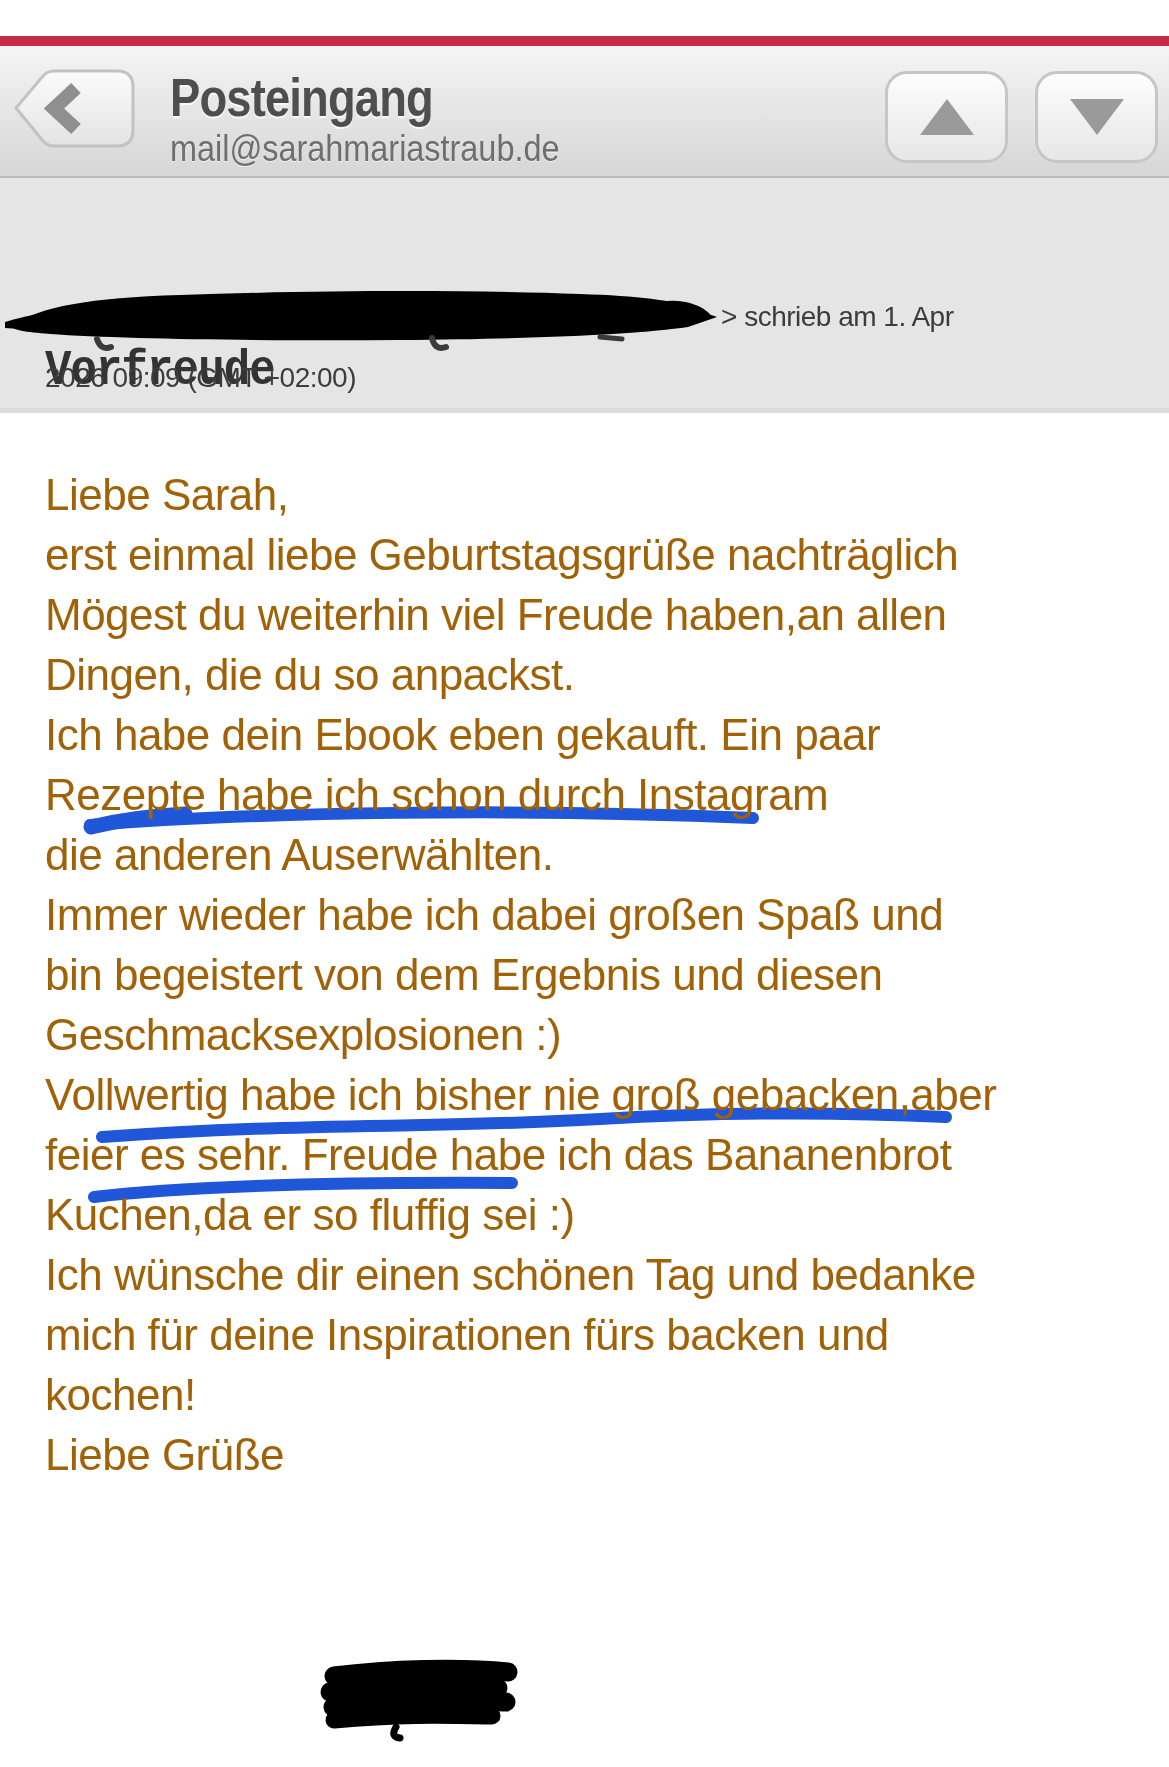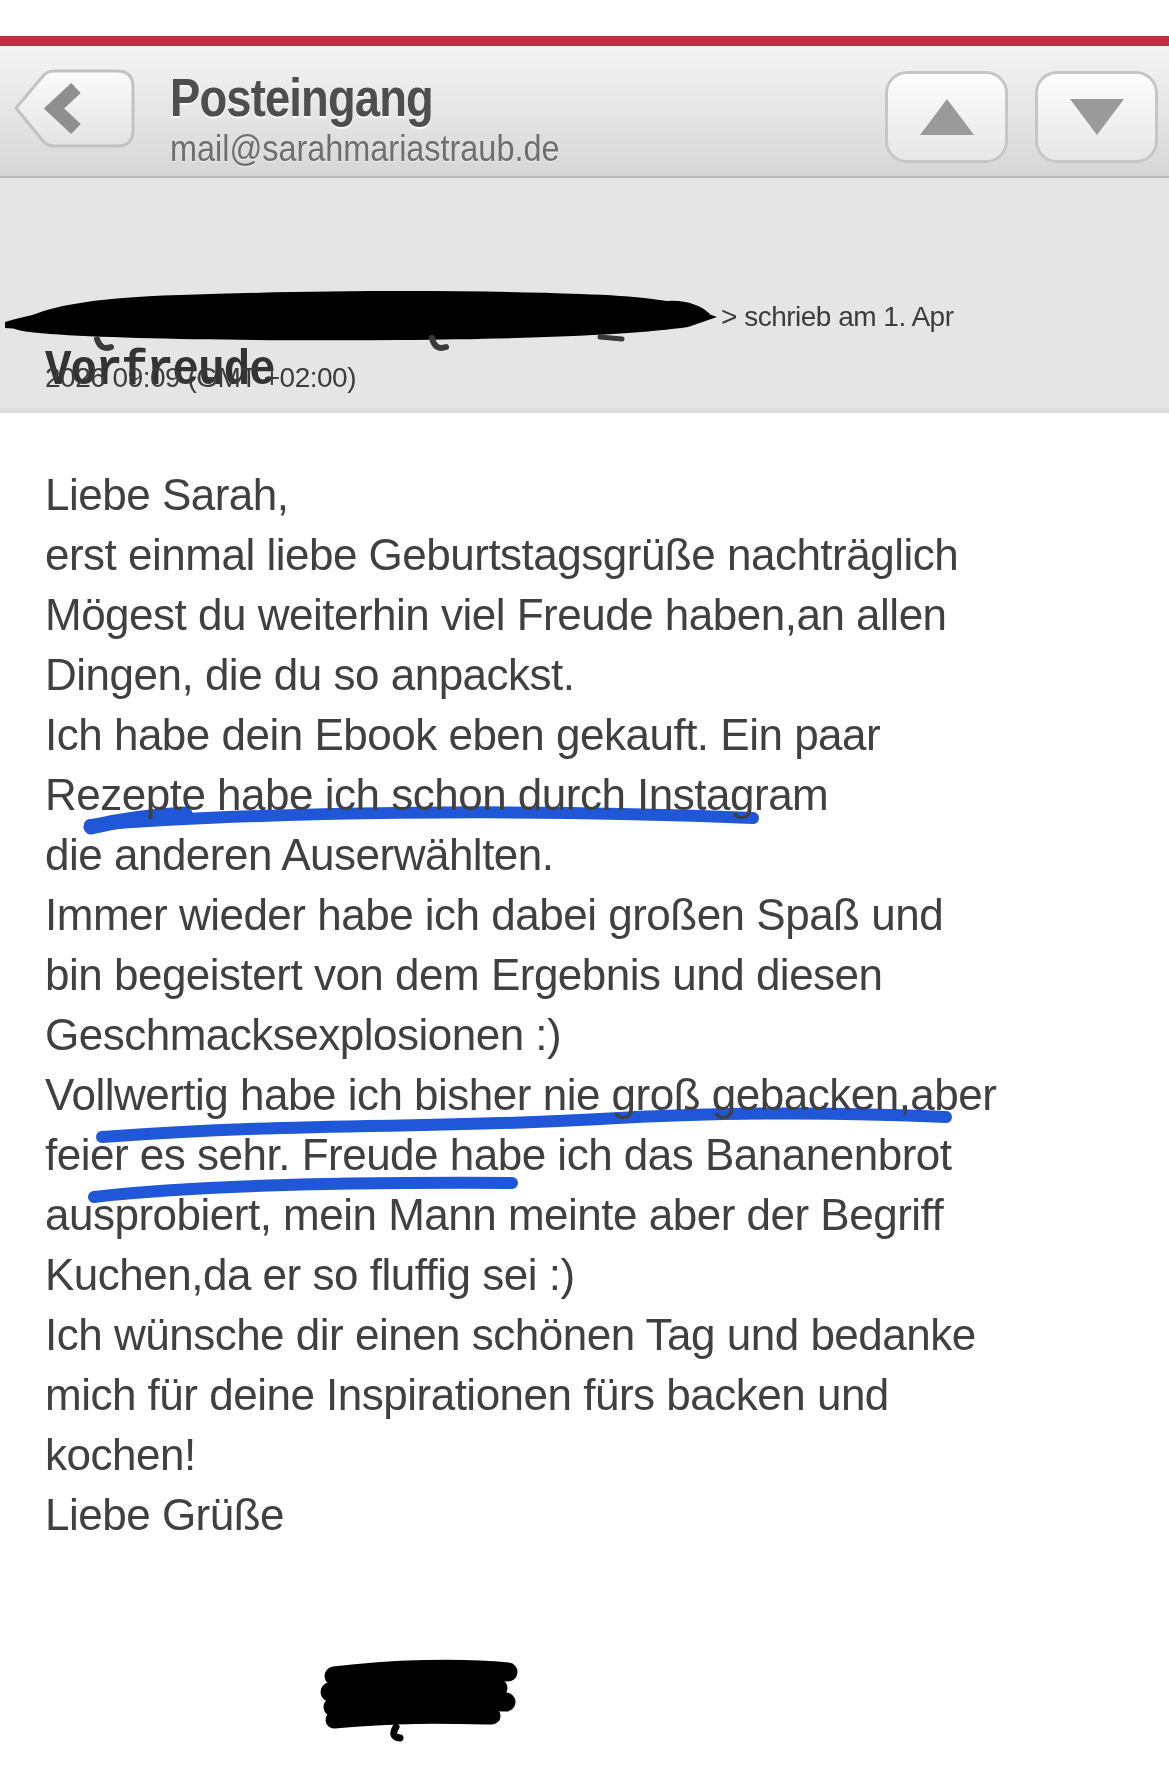--- a/index.html
+++ b/index.html
@@ -69,21 +69,21 @@
 
   
   .msg-body{
     position:absolute;left:0;top:377px;width:1169px;height:1390px;
     background:#ffffff;
   }
   .underline-layer{position:absolute;left:0;top:0;z-index:0;}
   .body-lines{
     position:relative;z-index:1;
     padding:52px 0 0 45px;
-    font-size:44px;line-height:60px;color:#404040;
+    font-size:44px;line-height:60px;color:#a16207;
     letter-spacing:-0.5px;
   }
   .body-line{white-space:nowrap;}
 
   
   .scribble-layer{position:absolute;left:0;top:0;z-index:10;pointer-events:none;}
   .bottom-divider{position:absolute;top:1757px;height:3px;background:#dfdfdf;}
   .bottom-divider.seg1{left:0;width:512px;}
   .bottom-divider.seg2{left:528px;width:641px;}
 </style>
@@ -141,21 +141,20 @@
         <div class="body-line">Mögest du weiterhin viel Freude haben,an allen</div>
         <div class="body-line">Dingen, die du so anpackst.</div>
         <div class="body-line">Ich habe dein Ebook eben gekauft. Ein paar</div>
         <div class="body-line">Rezepte habe ich schon durch Instagram</div>
         <div class="body-line">die anderen Auserwählten.</div>
         <div class="body-line">Immer wieder habe ich dabei großen Spaß und</div>
         <div class="body-line">bin begeistert von dem Ergebnis und diesen</div>
         <div class="body-line">Geschmacksexplosionen :)</div>
         <div class="body-line">Vollwertig habe ich bisher nie groß gebacken,aber</div>
         <div class="body-line">feier es sehr. Freude habe ich das Bananenbrot</div>
-        <div class="body-line">ausprobiert, mein Mann meinte aber der Begriff</div>
         <div class="body-line">Kuchen,da er so fluffig sei :)</div>
         <div class="body-line">Ich wünsche dir einen schönen Tag und bedanke</div>
         <div class="body-line">mich für deine Inspirationen fürs backen und</div>
         <div class="body-line">kochen!</div>
         <div class="body-line">Liebe Grüße</div>
       </div>
   </div>
 
   <svg class="scribble-layer" width="1169" height="1767" viewBox="0 0 1169 1767">
 

